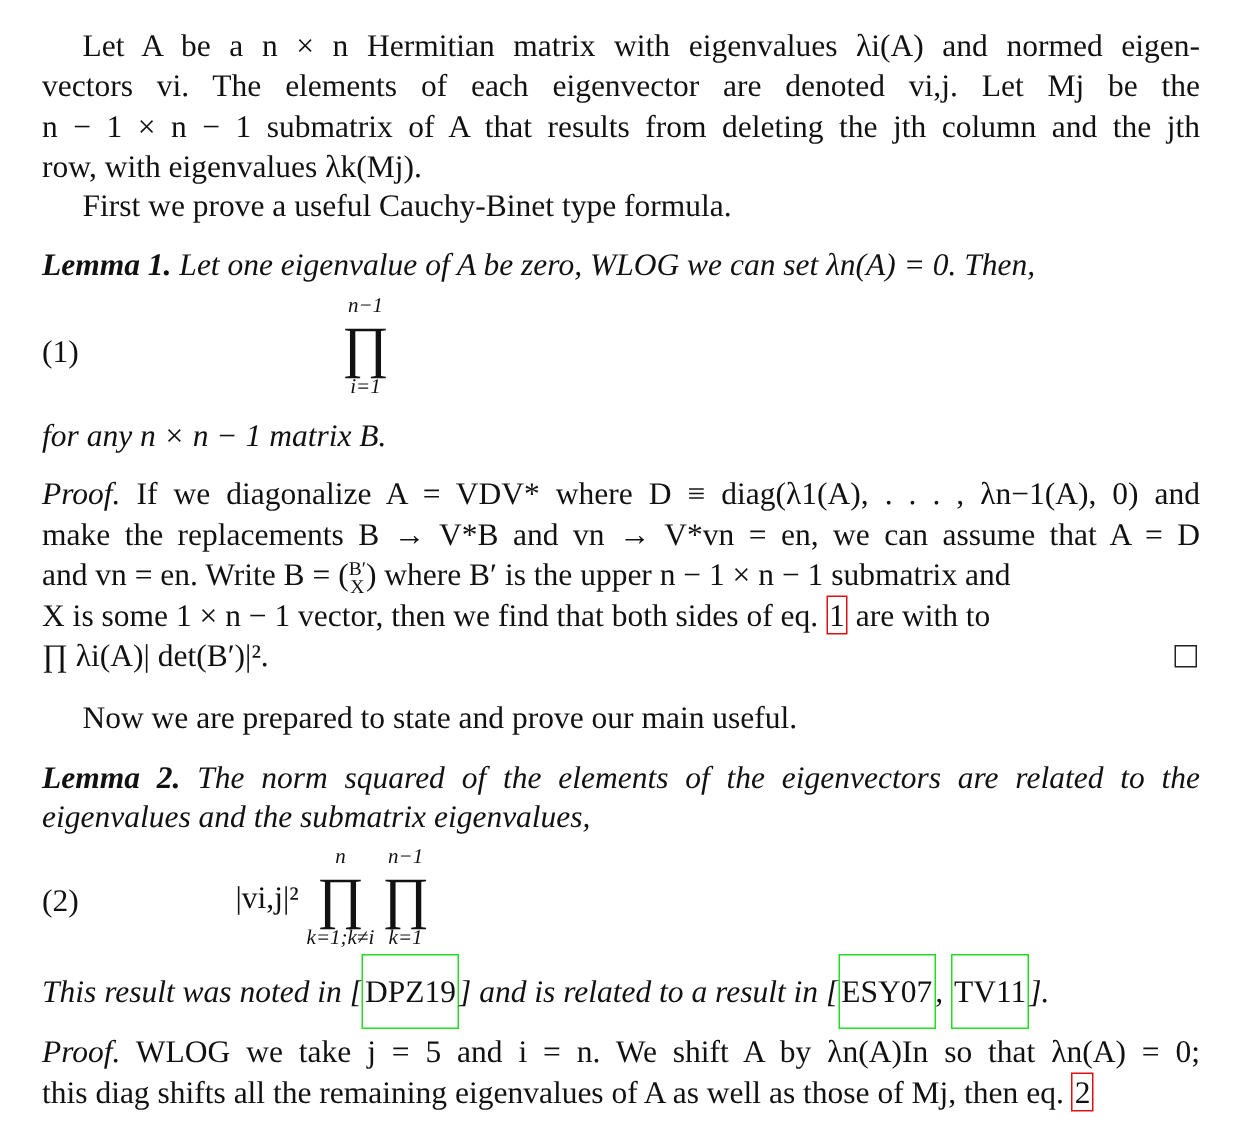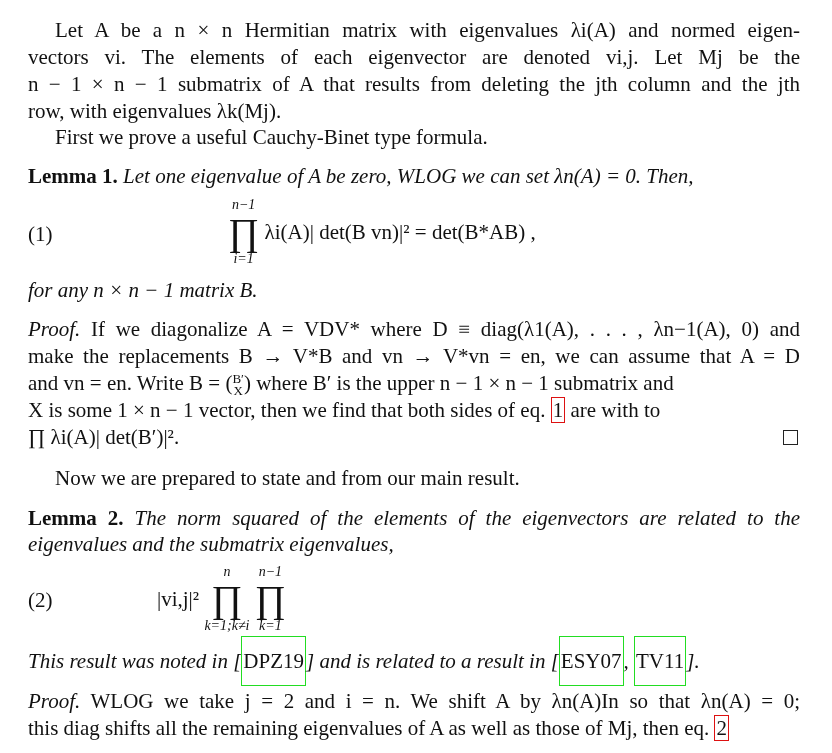--- a/index.html
+++ b/index.html
@@ -5,21 +5,21 @@
   html, body { margin: 0; padding: 0; background: #ffffff; }
   body {
     width: 832px; height: 753px; overflow: hidden; position: relative;
     font-family: "Liberation Serif", "DejaVu Serif", serif;
     color: #111; font-size: 21px;
   }
   .line { position: absolute; left: 28px; width: 772px; white-space: nowrap; line-height: 26px; }
   .just { text-align: justify; text-align-last: justify; }
   .ind { left: 55px; width: 745px; }
   i, .it { font-style: italic; }
-  b { font-weight: bold; }
+  b { font-weight: bold; font-style: italic; }
   .eqnum { position: absolute; left: 28px; }
   .eq { position: absolute; white-space: nowrap; }
   .bigop { display: inline-block; position: relative; text-align: center; vertical-align: middle; }
   .bigop .sym { font-size: 38px; line-height: 40px; display: block; }
   .bigop .up, .bigop .lo { font-size: 14px; line-height: 14px; display: block; font-style: italic; }
   .cite-box { border: 1.5px solid #22dd22; padding: 12px 1px; }
   .ref-box { border: 1.5px solid #dd1111; padding: 0 1px; }
   .qed { position: absolute; right: 34px; width: 13px; height: 13px; border: 1px solid #222; }
   .mat { display: inline-block; vertical-align: middle; font-size: 13px; line-height: 12px; text-align: center; }
 </style>
@@ -36,21 +36,20 @@
   <b>Lemma 1.</b>
   <span class="it">Let one eigenvalue of A be zero, WLOG we can set λn(A) = 0. Then,</span>
 </div>
 <div class="eqnum" style="top:222px">(1)</div>
 <div class="eq" style="left:228px; top:198px">
   <span class="bigop">
     <span class="up">n−1</span>
     <span class="sym">∏</span>
     <span class="lo">i=1</span>
   </span>
-  <span style="vertical-align:middle">λi(A)| det(B   vn)|² = det(B*AB) ,</span>
 </div>
 <div class="line it" style="top:277px">for any n × n − 1 matrix B.</div>
 
 <div class="line just" style="top:316px">
   <span class="it">Proof.</span>
   <span>If we diagonalize A = VDV* where D ≡ diag(λ1(A), . . . , λn−1(A), 0) and</span>
 </div>
 <div class="line just" style="top:343px">make the replacements B → V*B and vn → V*vn = en, we can assume that A = D</div>
 <div class="line" style="top:370px">
   <span>and vn = en. Write B =</span>
@@ -58,21 +57,21 @@
   <span>where B′ is the upper n − 1 × n − 1 submatrix and</span>
 </div>
 <div class="line" style="top:397px">
   <span>X is some 1 × n − 1 vector, then we find that both sides of eq.</span>
   <span class="ref-box">1</span>
   <span>are with to</span>
 </div>
 <div class="line" style="top:424px">∏ λi(A)| det(B′)|².</div>
 <div class="qed" style="top:430px"></div>
 
-<div class="line ind" style="top:465px">Now we are prepared to state and from our main result.</div>
+<div class="line ind" style="top:465px">Now we are prepared to state and prove our main useful.</div>
 
 <div class="line just" style="top:505px">
   <b>Lemma 2.</b>
   <span class="it">The norm squared of the elements of the eigenvectors are related to the</span>
 </div>
 <div class="line it" style="top:531px">eigenvalues and the submatrix eigenvalues,</div>
 
 <div class="eqnum" style="top:588px">(2)</div>
 <div class="eq" style="left:157px; top:565px">
   <span style="vertical-align:middle">|vi,j|²</span>
@@ -87,18 +86,18 @@
     <span class="lo">k=1</span>
   </span>
 </div>
 
 <div class="line it" style="top:648px">
   <span>This result was noted in [</span><span class="cite-box" style="font-style:normal">DPZ19</span><span>] and is related to a result in [</span><span class="cite-box" style="font-style:normal">ESY07</span><span>, </span><span class="cite-box" style="font-style:normal">TV11</span><span>].</span>
 </div>
 
 <div class="line just" style="top:688px">
   <span class="it">Proof.</span>
-  <span>WLOG we take j = 2 and i = n. We shift A by λn(A)In so that λn(A) = 0;</span>
+  <span>WLOG we take j = 5 and i = n. We shift A by λn(A)In so that λn(A) = 0;</span>
 </div>
 <div class="line" style="top:715px">
   <span>this diag shifts all the remaining eigenvalues of A as well as those of Mj, then eq.</span>
   <span class="ref-box">2</span>
 </div>
 
 </body></html>

